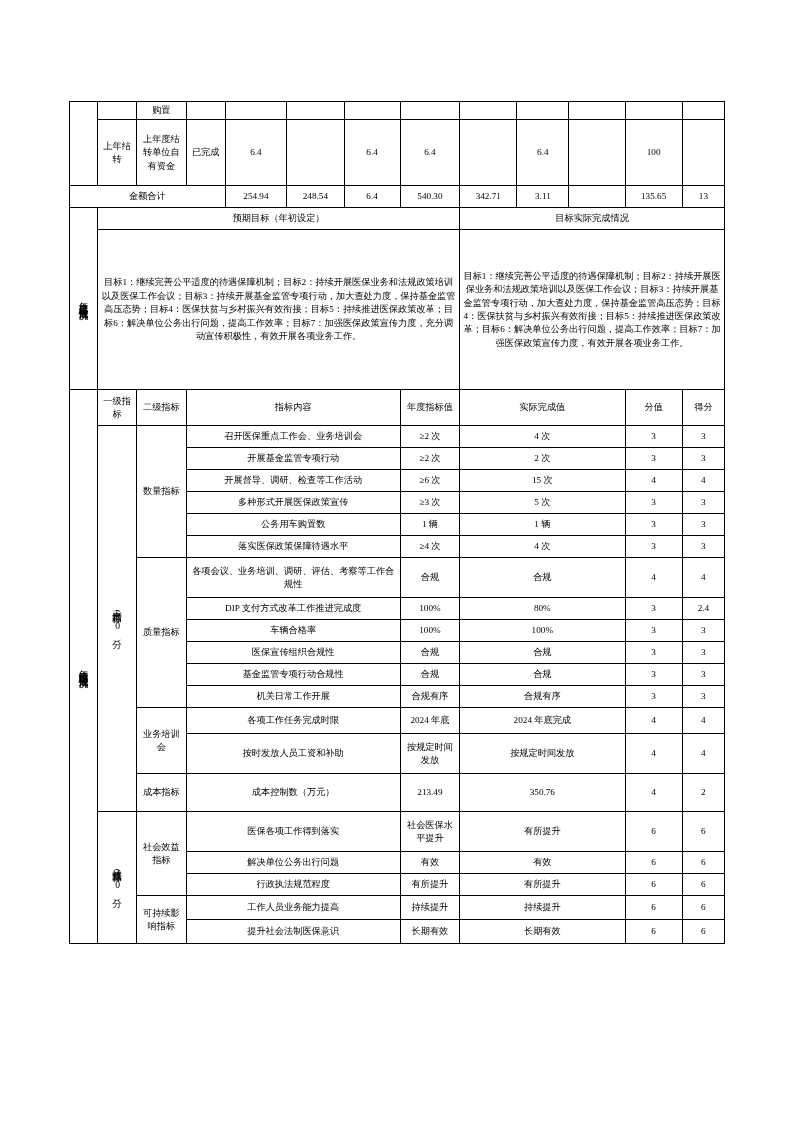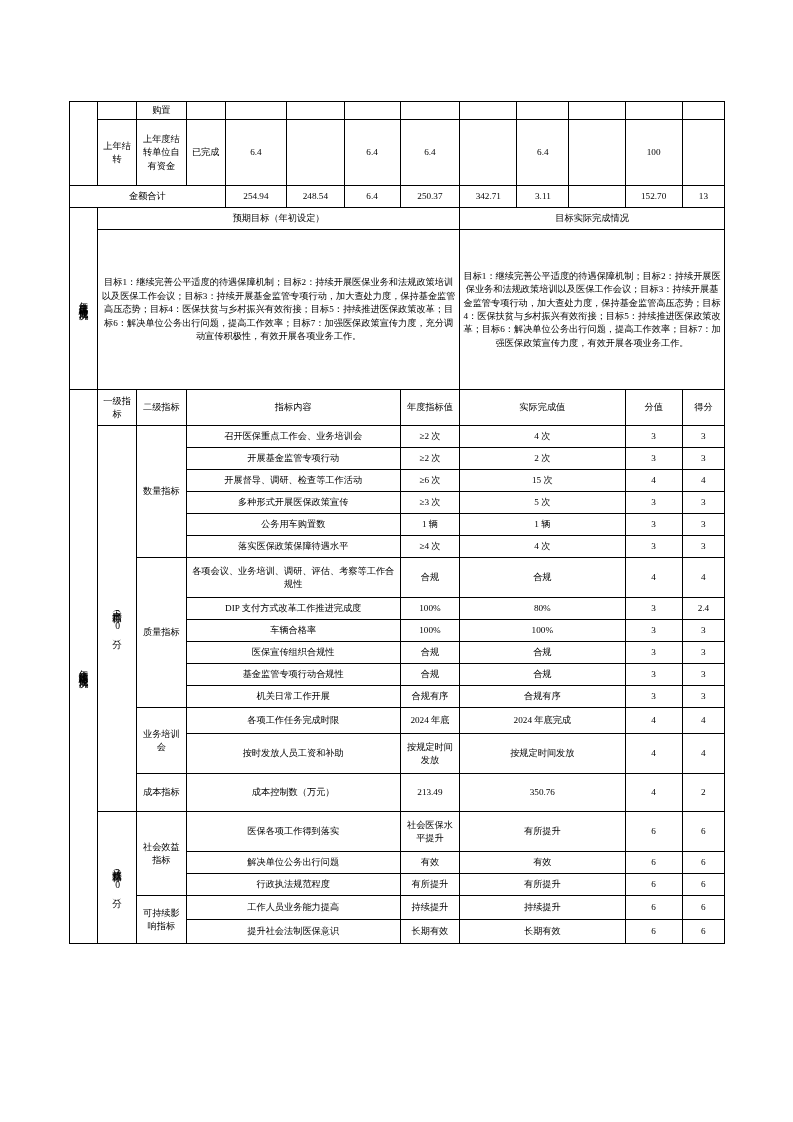--- a/index.html
+++ b/index.html
@@ -112,25 +112,25 @@
       <td></td>
       <td>100</td>
       <td></td>
     </tr>
 
     <tr style="height:22px;">
       <td colspan="4">金额合计</td>
       <td>254.94</td>
       <td>248.54</td>
       <td>6.4</td>
-      <td>250.37</td>
+      <td>540.30</td>
       <td>342.71</td>
       <td>3.11</td>
       <td></td>
-      <td>152.70</td>
+      <td>135.65</td>
       <td>13</td>
     </tr>
 
     <tr style="height:22px;font-family:Liberation Serif, serif;">
       <td rowspan="2" class="vcell">
         <div class="vlabel">年度总体目标完成情况</div>
       </td>
       <td colspan="7">预期目标（年初设定）</td>
       <td colspan="5">目标实际完成情况</td>
     </tr>

